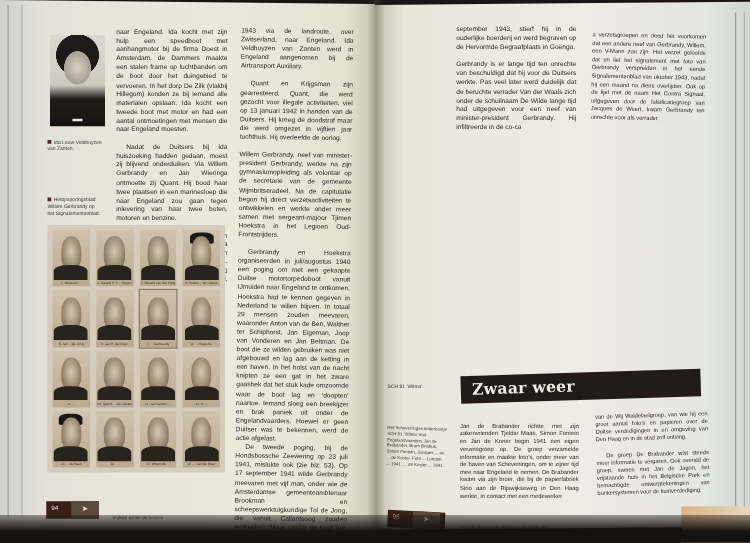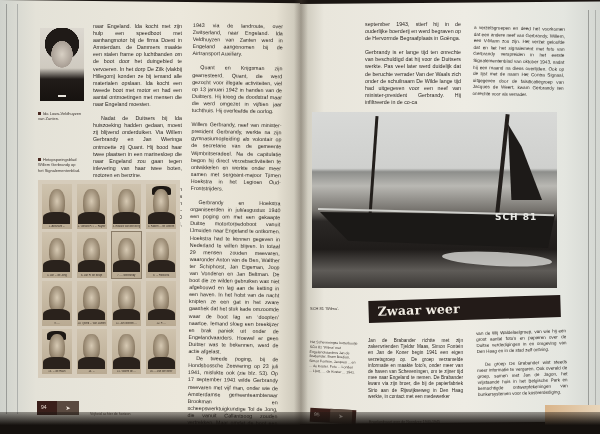--- a/index.html
+++ b/index.html
@@ -210,30 +210,20 @@
 
   <div class="col" style="left:365px; top:21px; width:96px;">
     <p>september 1943, stierf hij in de ouderlijke boerderij en werd begraven op de Hervormde Begraafplaats in Goënga.</p>
     <p>Gerbrandy is er lange tijd ten onrechte van beschuldigd dat hij voor de Duitsers werkte. Pas veel later werd duidelijk dat de beruchte verrader Van der Waals zich onder de schuilnaam De Wilde lange tijd had uitgegeven voor een neef van minister-president Gerbrandy. Hij infiltreerde in de co-ca</p>
   </div>
 
   <div class="col" style="left:474px; top:25px; width:91px; font-size:4.6px; line-height:6.6px; transform: rotate(1.2deg); transform-origin:left top;">
     <p>a verzetsgroepen en deed het voorkomen dat een andere neef van Gerbrandy, Willem, een V-Mann zou zijn. Het verzet geloofde dat en liet het signalement met foto van Gerbrandy verspreiden in het eerste Signalementenblad van oktober 1943, nadat hij een maand na diens overlijden. Ook op de lijst met de naam Het Contra Signaal, uitgegeven door de falsificatiegroep van Jacques de Weert, kwam Gerbrandy ten onrechte voor als verrader.</p>
   </div>
 
-  <div class="ship-photo">
-    <div class="wake2"></div>
-    <div class="mast1"></div>
-    <div class="mast2"></div>
-    <div class="sail"></div>
-    <div class="hull"></div>
-    <div class="rail"></div>
-    <div class="wake"></div>
-    <span class="reg">SCH 81</span>
-  </div>
 
   <div class="caption" style="left:310px; top:306px; width:50px;">SCH 81 ‘Wilma’.</div>
 
   <div class="heading-bar">
     <h1>Zwaar weer</h1>
   </div>
 
   <div class="caption" style="left:310px; top:340px; width:48px; font-size:3.5px; line-height:4.8px; transform: rotate(2deg); transform-origin:left top;">Het Scheveningse kotterbootje SCH 81 ‘Wilma’ met Engelandvaarders Jan de Brabander, Bram Bredius, Simon Fontein, Jacques ... en ... de Koster. Foto ... Londen ... 1941. ... de Koster ... 1941.</div>
 
   <div class="col" style="left:368px; top:338px; width:95px; font-size:4.7px; line-height:6.2px;">

